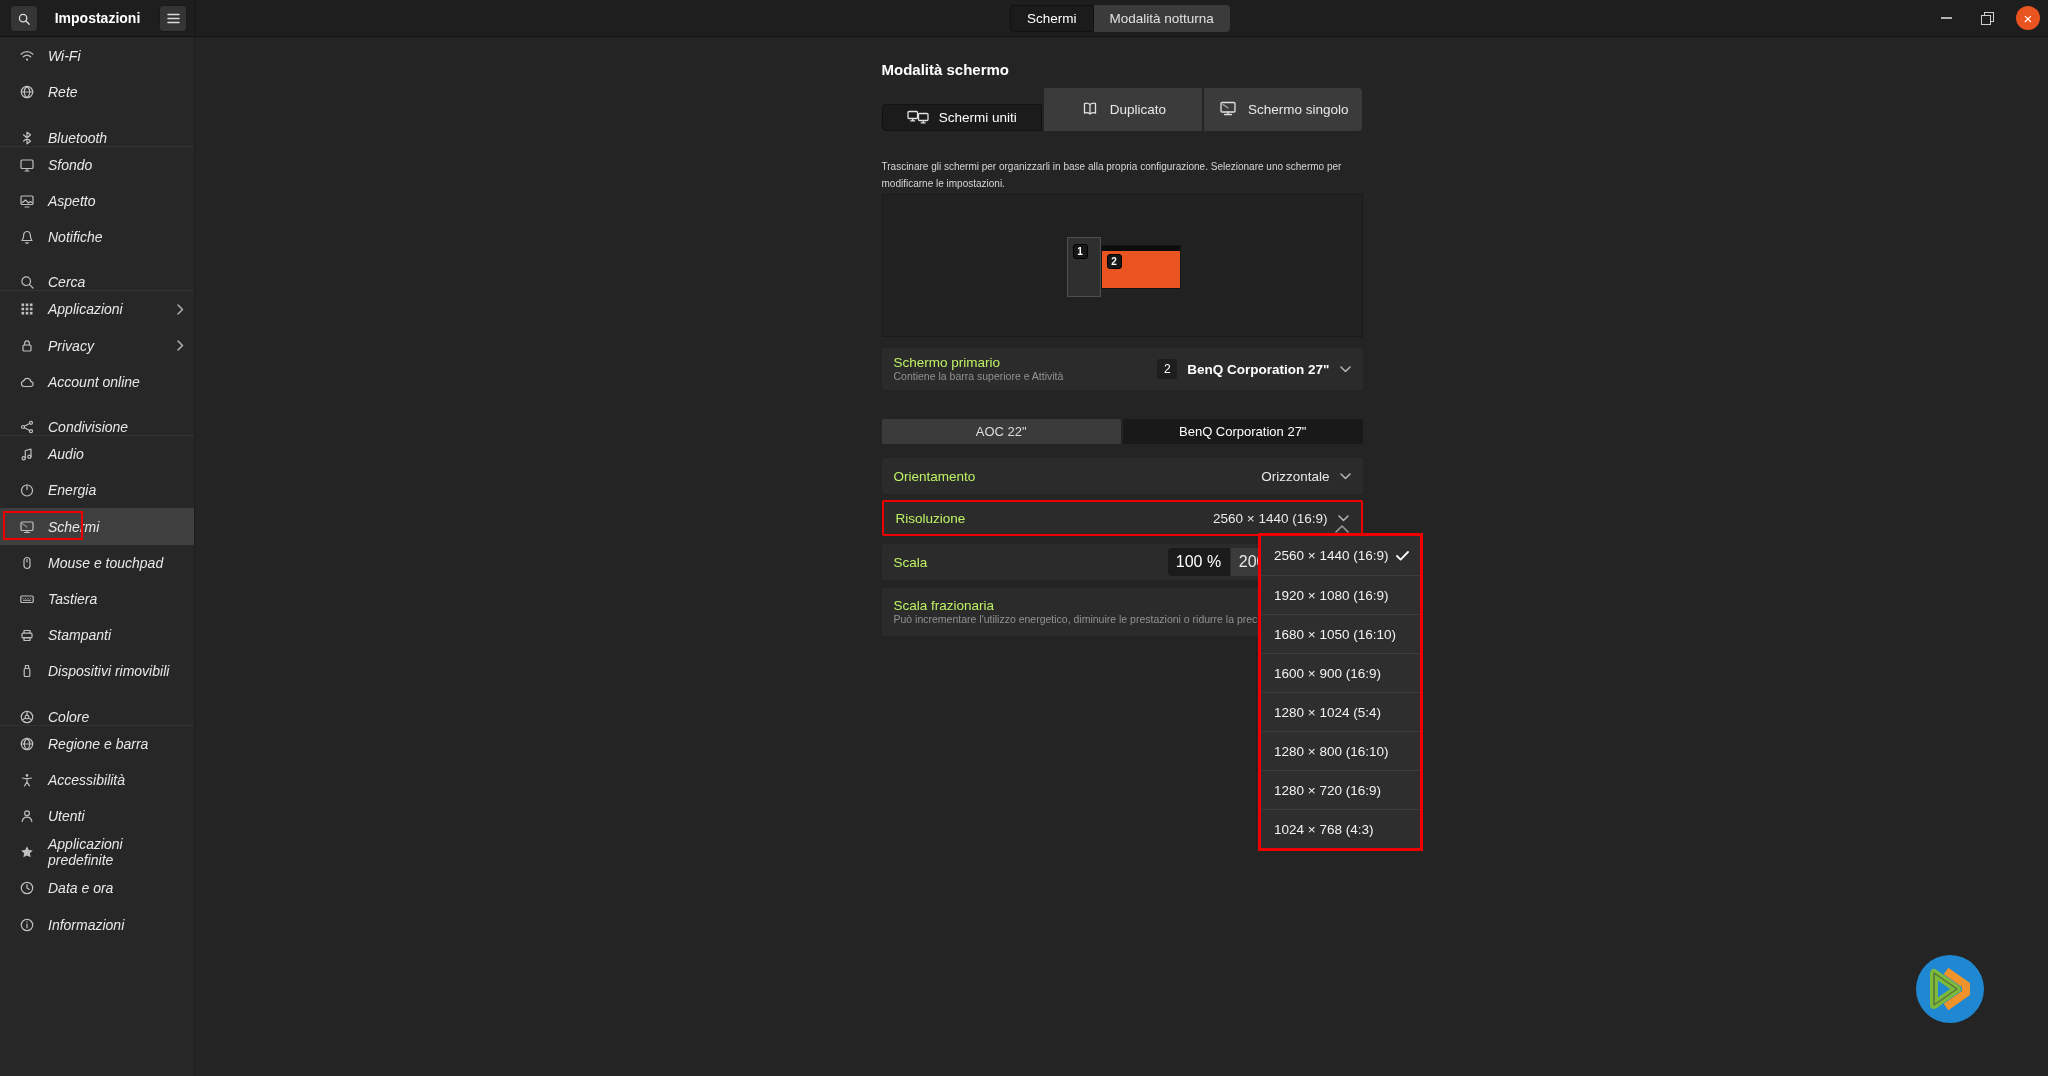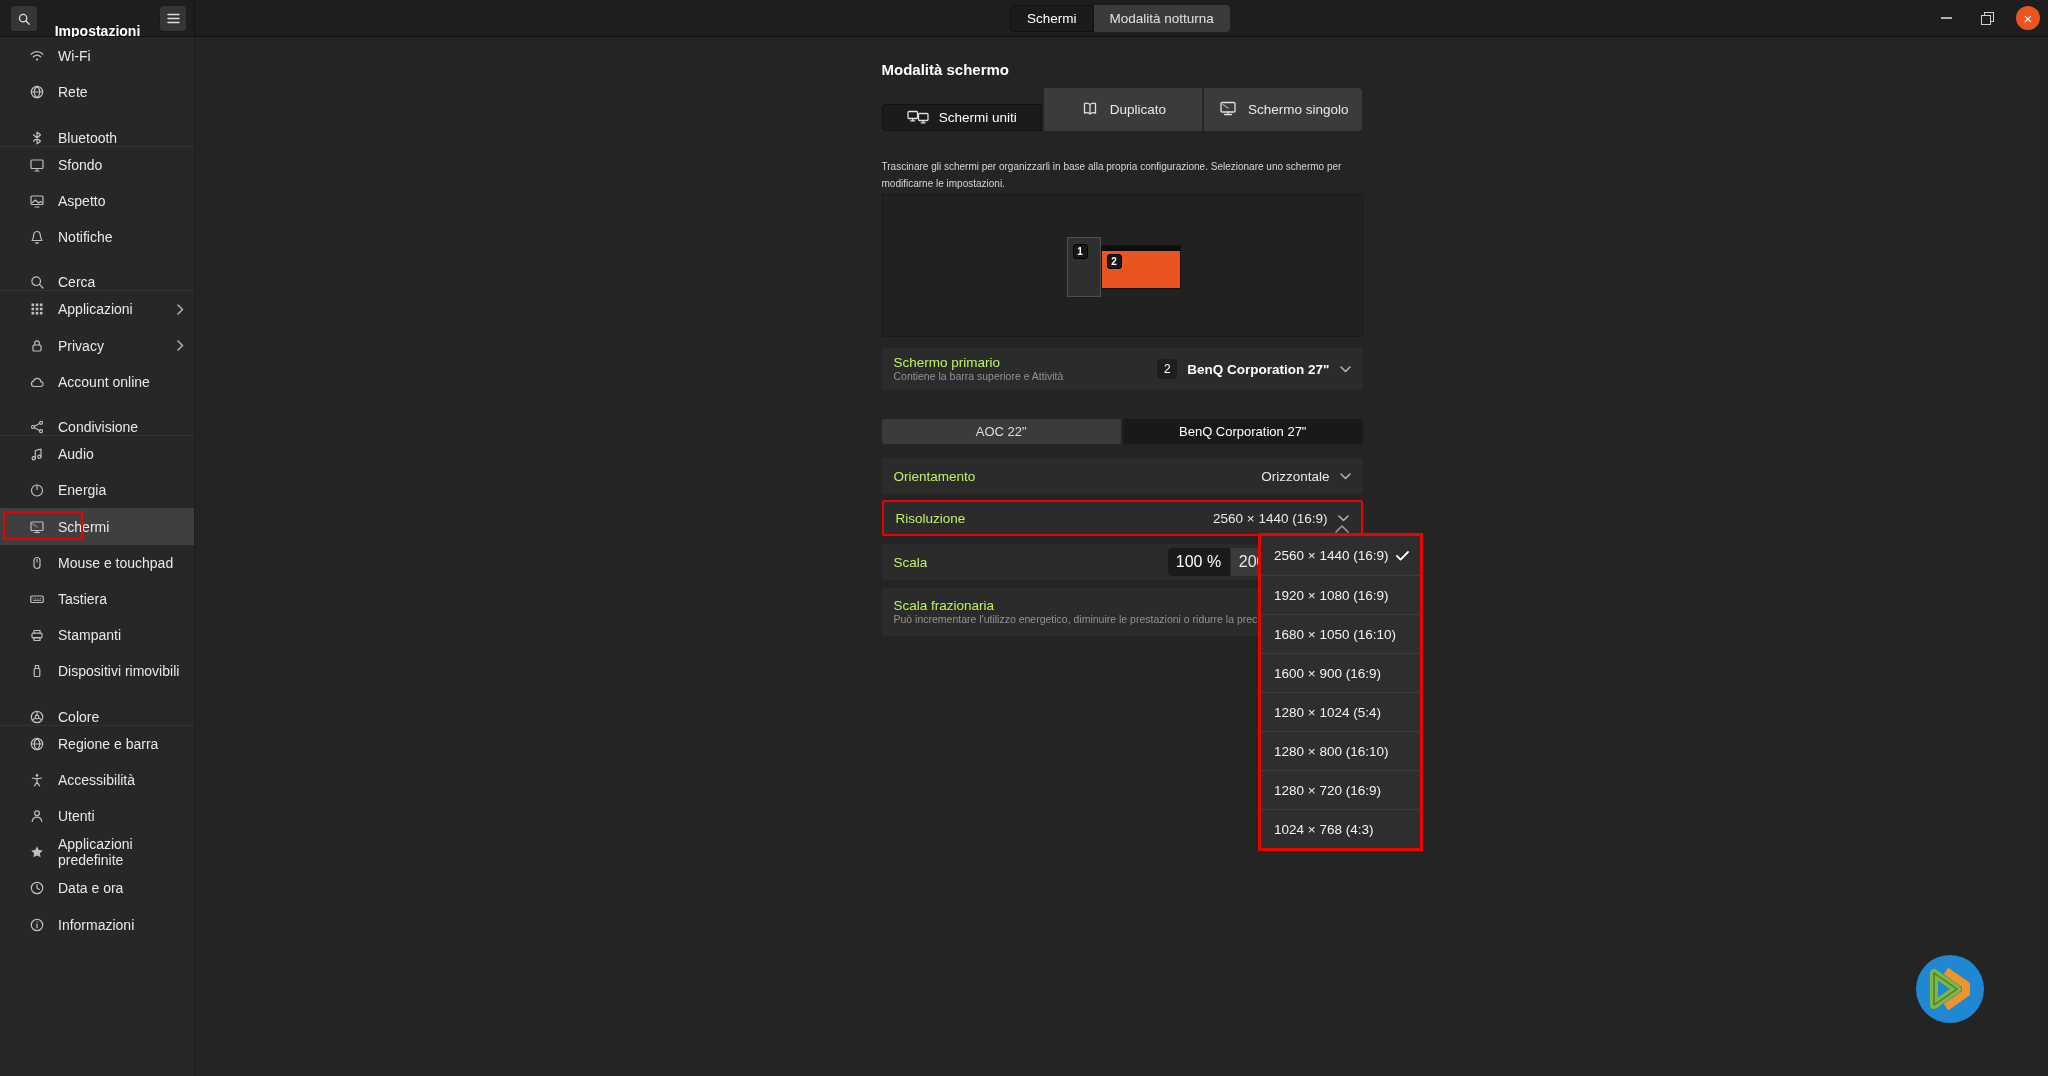--- a/index.html
+++ b/index.html
@@ -3,33 +3,33 @@
 <meta charset="utf-8">
 <style>
   * { margin:0; padding:0; box-sizing:border-box; }
   body { background:#111; font-family:"Liberation Sans","DejaVu Sans",sans-serif; }
   .win { position:relative; width:2048px; height:1076px; background:#242424; overflow:hidden; color:#e8e8e8; }
 
   
   .header { position:absolute; left:0; top:0; width:2048px; height:37px; background:#1e1e1e; border-bottom:1px solid #121212; }
   .hdr-left { position:absolute; left:0; top:0; width:195px; height:36px; border-right:1px solid #161616; }
   .hdr-btn { position:absolute; top:5px; width:28px; height:27px; background:#353535; border:1px solid #1a1a1a; border-radius:4px; display:flex; align-items:center; justify-content:center; cursor:pointer; }
-  .hdr-title { position:absolute; left:0; top:13px; width:195px; height:36px; display:flex; align-items:center; justify-content:center; font-weight:bold; font-size:14px; color:#fff; }
+  .hdr-title { position:absolute; left:0; top:0; width:195px; height:36px; display:flex; align-items:center; justify-content:center; font-weight:bold; font-size:14px; color:#fff; }
   .view-tabs { position:absolute; left:1010px; top:5px; height:27px; display:flex; }
   .view-tab { height:27px; padding:0 16px; display:flex; align-items:center; font-size:13.5px; color:#e0e0e0; background:#3b3b3b; cursor:pointer; }
   .view-tab.first { border-radius:4px 0 0 4px; }
   .view-tab.last { border-radius:0 4px 4px 0; }
   .view-tab.active { background:#1b1b1b; border:1px solid #111; color:#fff; }
   .win-controls { position:absolute; right:8px; top:0; height:36px; display:flex; align-items:center; gap:17px; }
   .wc { width:24px; height:24px; display:flex; align-items:center; justify-content:center; color:#d8d8d8; cursor:pointer; }
   .wc-close { background:#e95420; border-radius:50%; color:#fff; font-size:15px; line-height:1; }
 
   
   .sidebar { position:absolute; left:0; top:37px; width:195px; height:1039px; background:#272727; border-right:1px solid #1c1c1c; padding-top:1px; }
-  .side-item { height:36.2px; display:flex; align-items:center; padding:0 10px 0 29px; font-size:14px; color:#e8e8e8; cursor:pointer; position:relative; }
+  .side-item { height:36.2px; display:flex; align-items:center; padding:0 10px 0 19px; font-size:14px; color:#e8e8e8; cursor:pointer; position:relative;font-style:italic; }
   .side-item .ic { width:16px; height:16px; margin-right:13px; flex:0 0 16px; display:flex; }
   .side-item.sel { background:#3f3f3f; }
   .side-item.sep { border-bottom:1px solid #343434;align-items:flex-end; }
   .side-item .spacer { flex:1; }
   .red-box-sidebar { position:absolute; left:3px; top:511px; width:80px; height:29px; border:2px solid #ee0000; pointer-events:none; z-index:5; }
 
   
   .main { position:absolute; left:196px; top:37px; width:1852px; height:1039px; display:flex; justify-content:center; }
   .col { width:481px; }
   .sec-title { margin-top:25px; font-size:15px; line-height:15px; font-weight:bold; color:#fff; }

